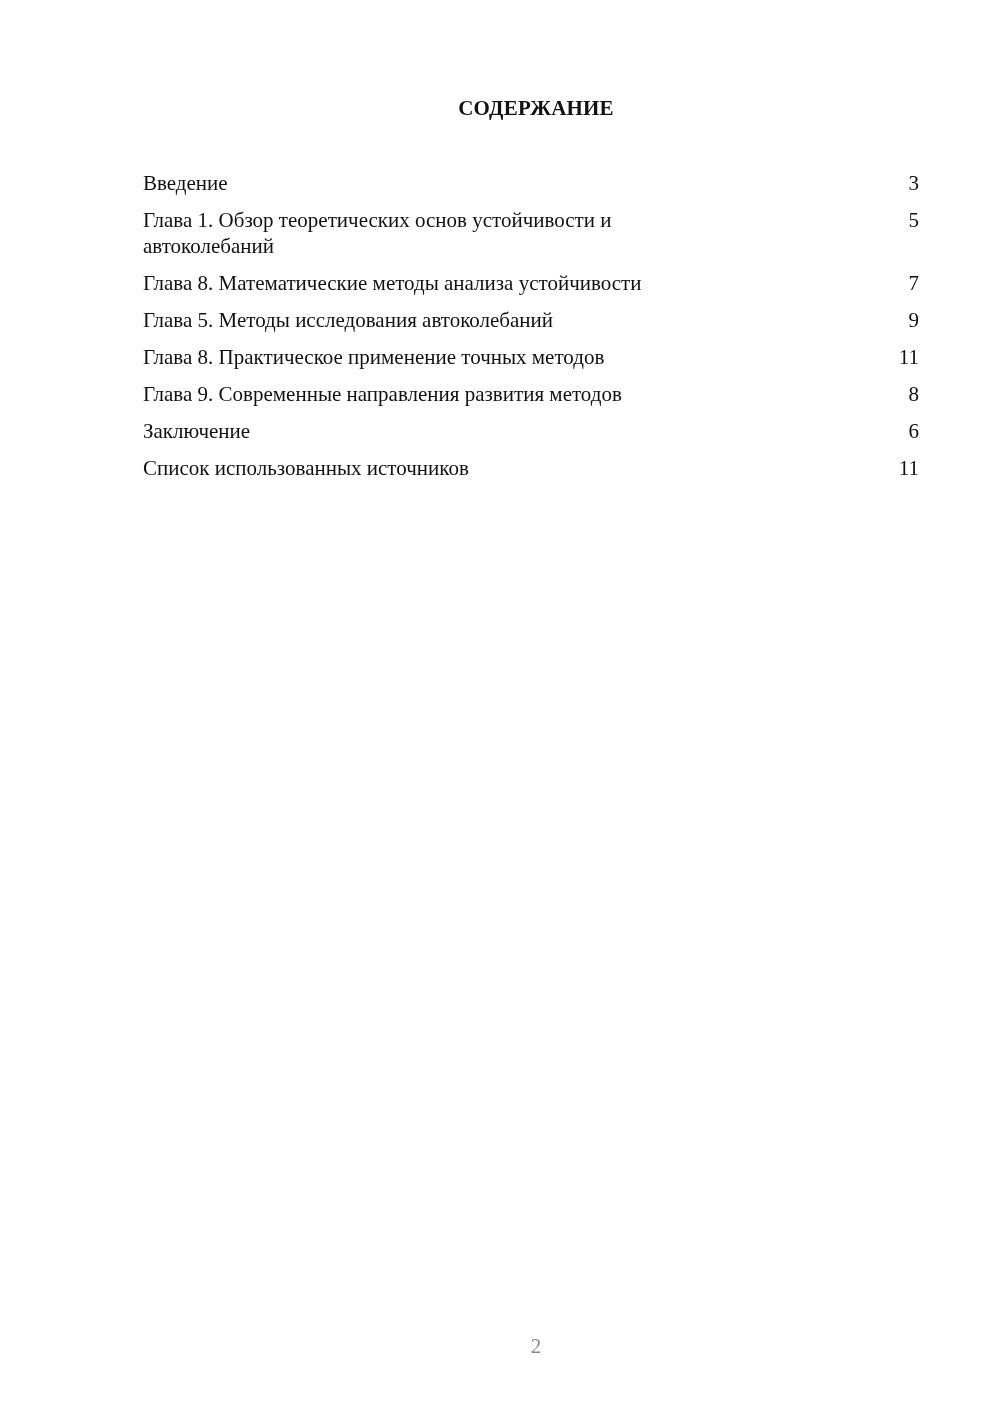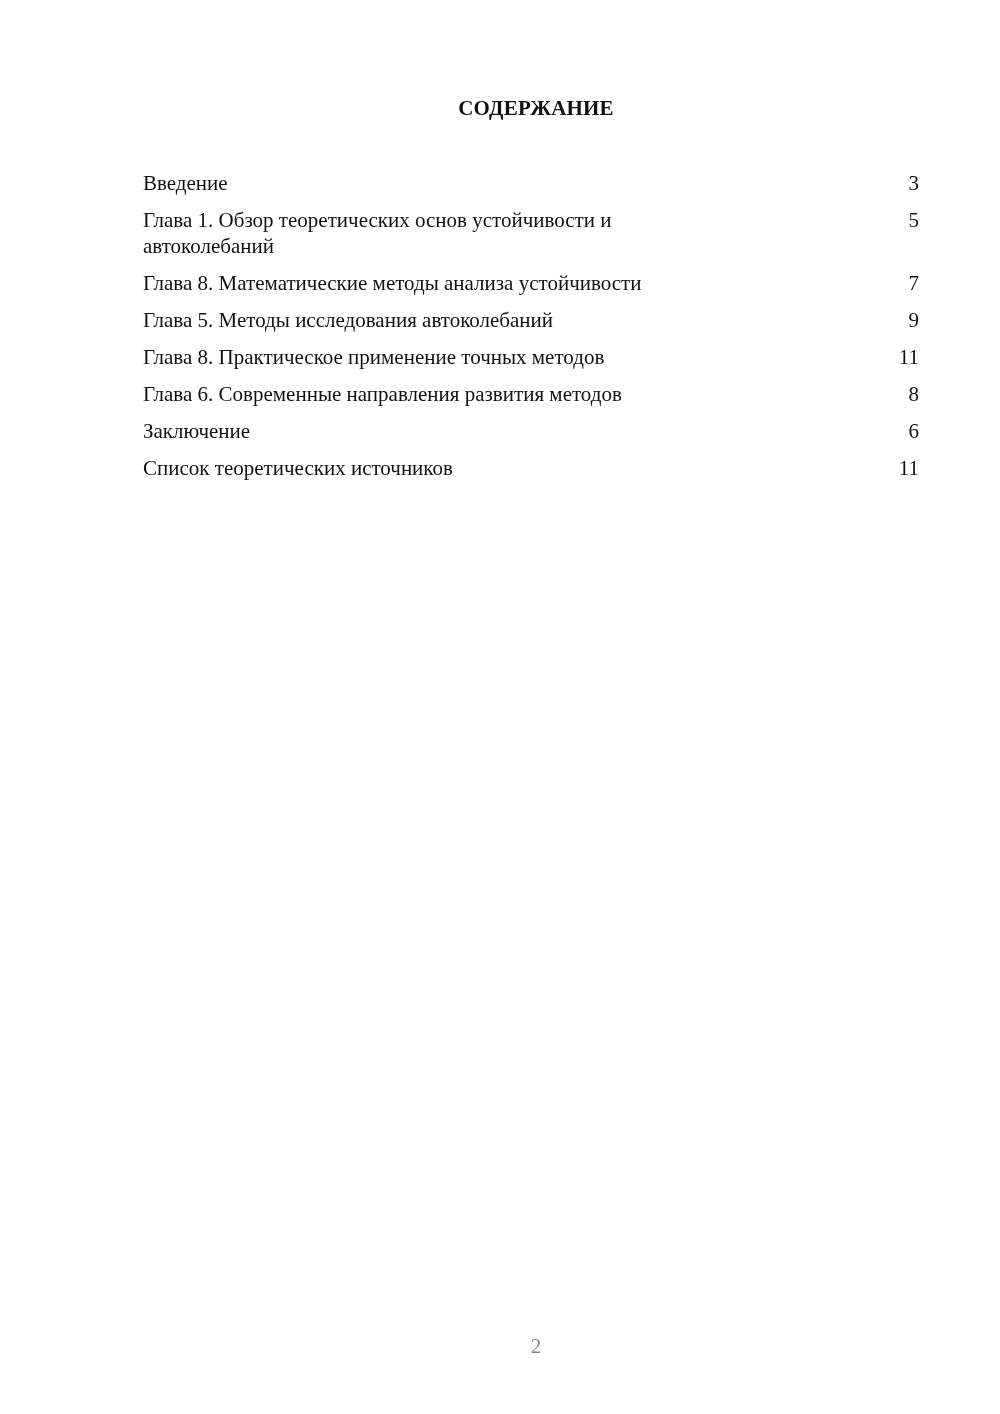--- a/index.html
+++ b/index.html
@@ -36,26 +36,26 @@
   </div>
   <div class="row">
     <span class="label">Глава 5. Методы исследования автоколебаний</span>
     <span class="page">9</span>
   </div>
   <div class="row">
     <span class="label">Глава 8. Практическое применение точных методов</span>
     <span class="page">11</span>
   </div>
   <div class="row">
-    <span class="label">Глава 6. Современные направления развития методов</span>
+    <span class="label">Глава 9. Современные направления развития методов</span>
     <span class="page">8</span>
   </div>
   <div class="row">
     <span class="label">Заключение</span>
     <span class="page">6</span>
   </div>
   <div class="row">
-    <span class="label">Список теоретических источников</span>
+    <span class="label">Список использованных источников</span>
     <span class="page">11</span>
   </div>
 </div>
 
 <div class="page-number">2</div>
 
 </body></html>

